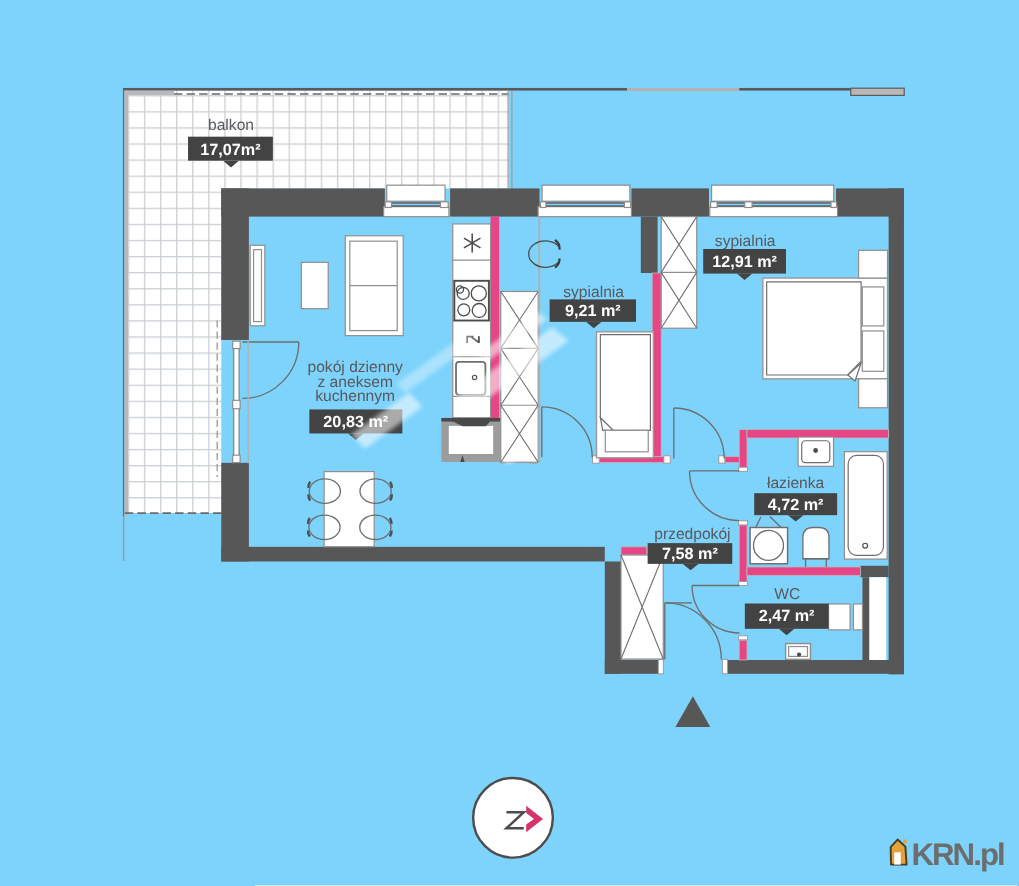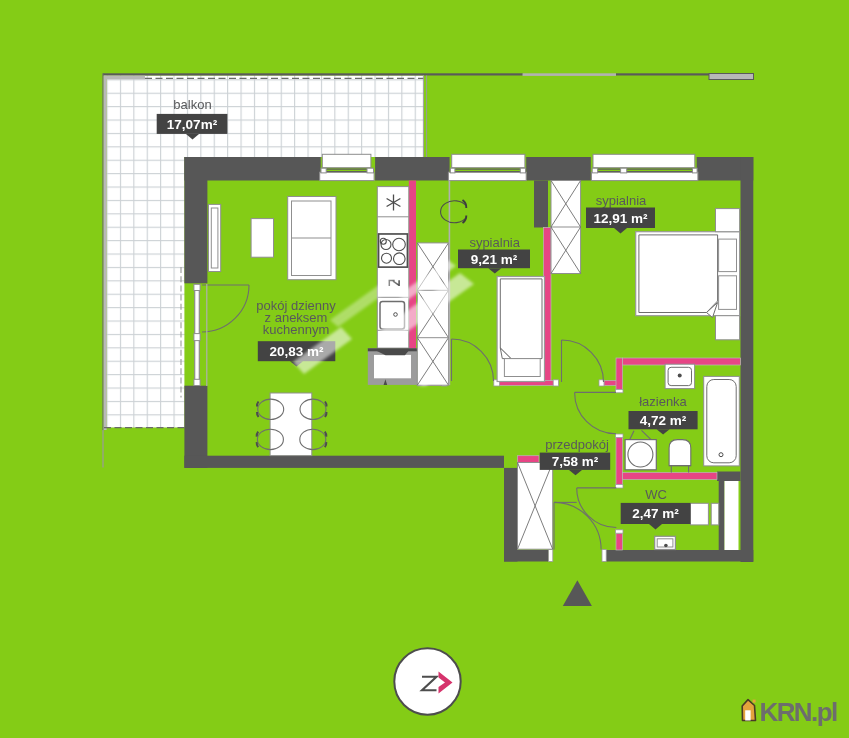--- a/index.html
+++ b/index.html
@@ -1,16 +1,16 @@
 <!DOCTYPE html>
 <html><head>
 <meta charset="utf-8">
 <style>
   html,body{margin:0;padding:0;background:#ffffff;}
-  #stage{-webkit-font-smoothing:antialiased;position:relative;width:849px;height:738px;background:#84cc16;overflow:hidden;
+  #stage{-webkit-font-smoothing:antialiased;position:relative;width:849px;height:738px;background:#7dd3fc;overflow:hidden;
     font-family:"Liberation Sans", sans-serif;}
   svg{position:absolute;left:0;top:0;}
   text{font-family:"Liberation Sans", sans-serif;}
   .rlab{fill:#58595b;font-size:13px;}
   .blab{fill:#ffffff;font-size:13.5px;font-weight:bold;}
 </style>
 </head>
 <body>
 <div id="stage">
 <svg width="849" height="738" viewBox="0 0 849 738">

